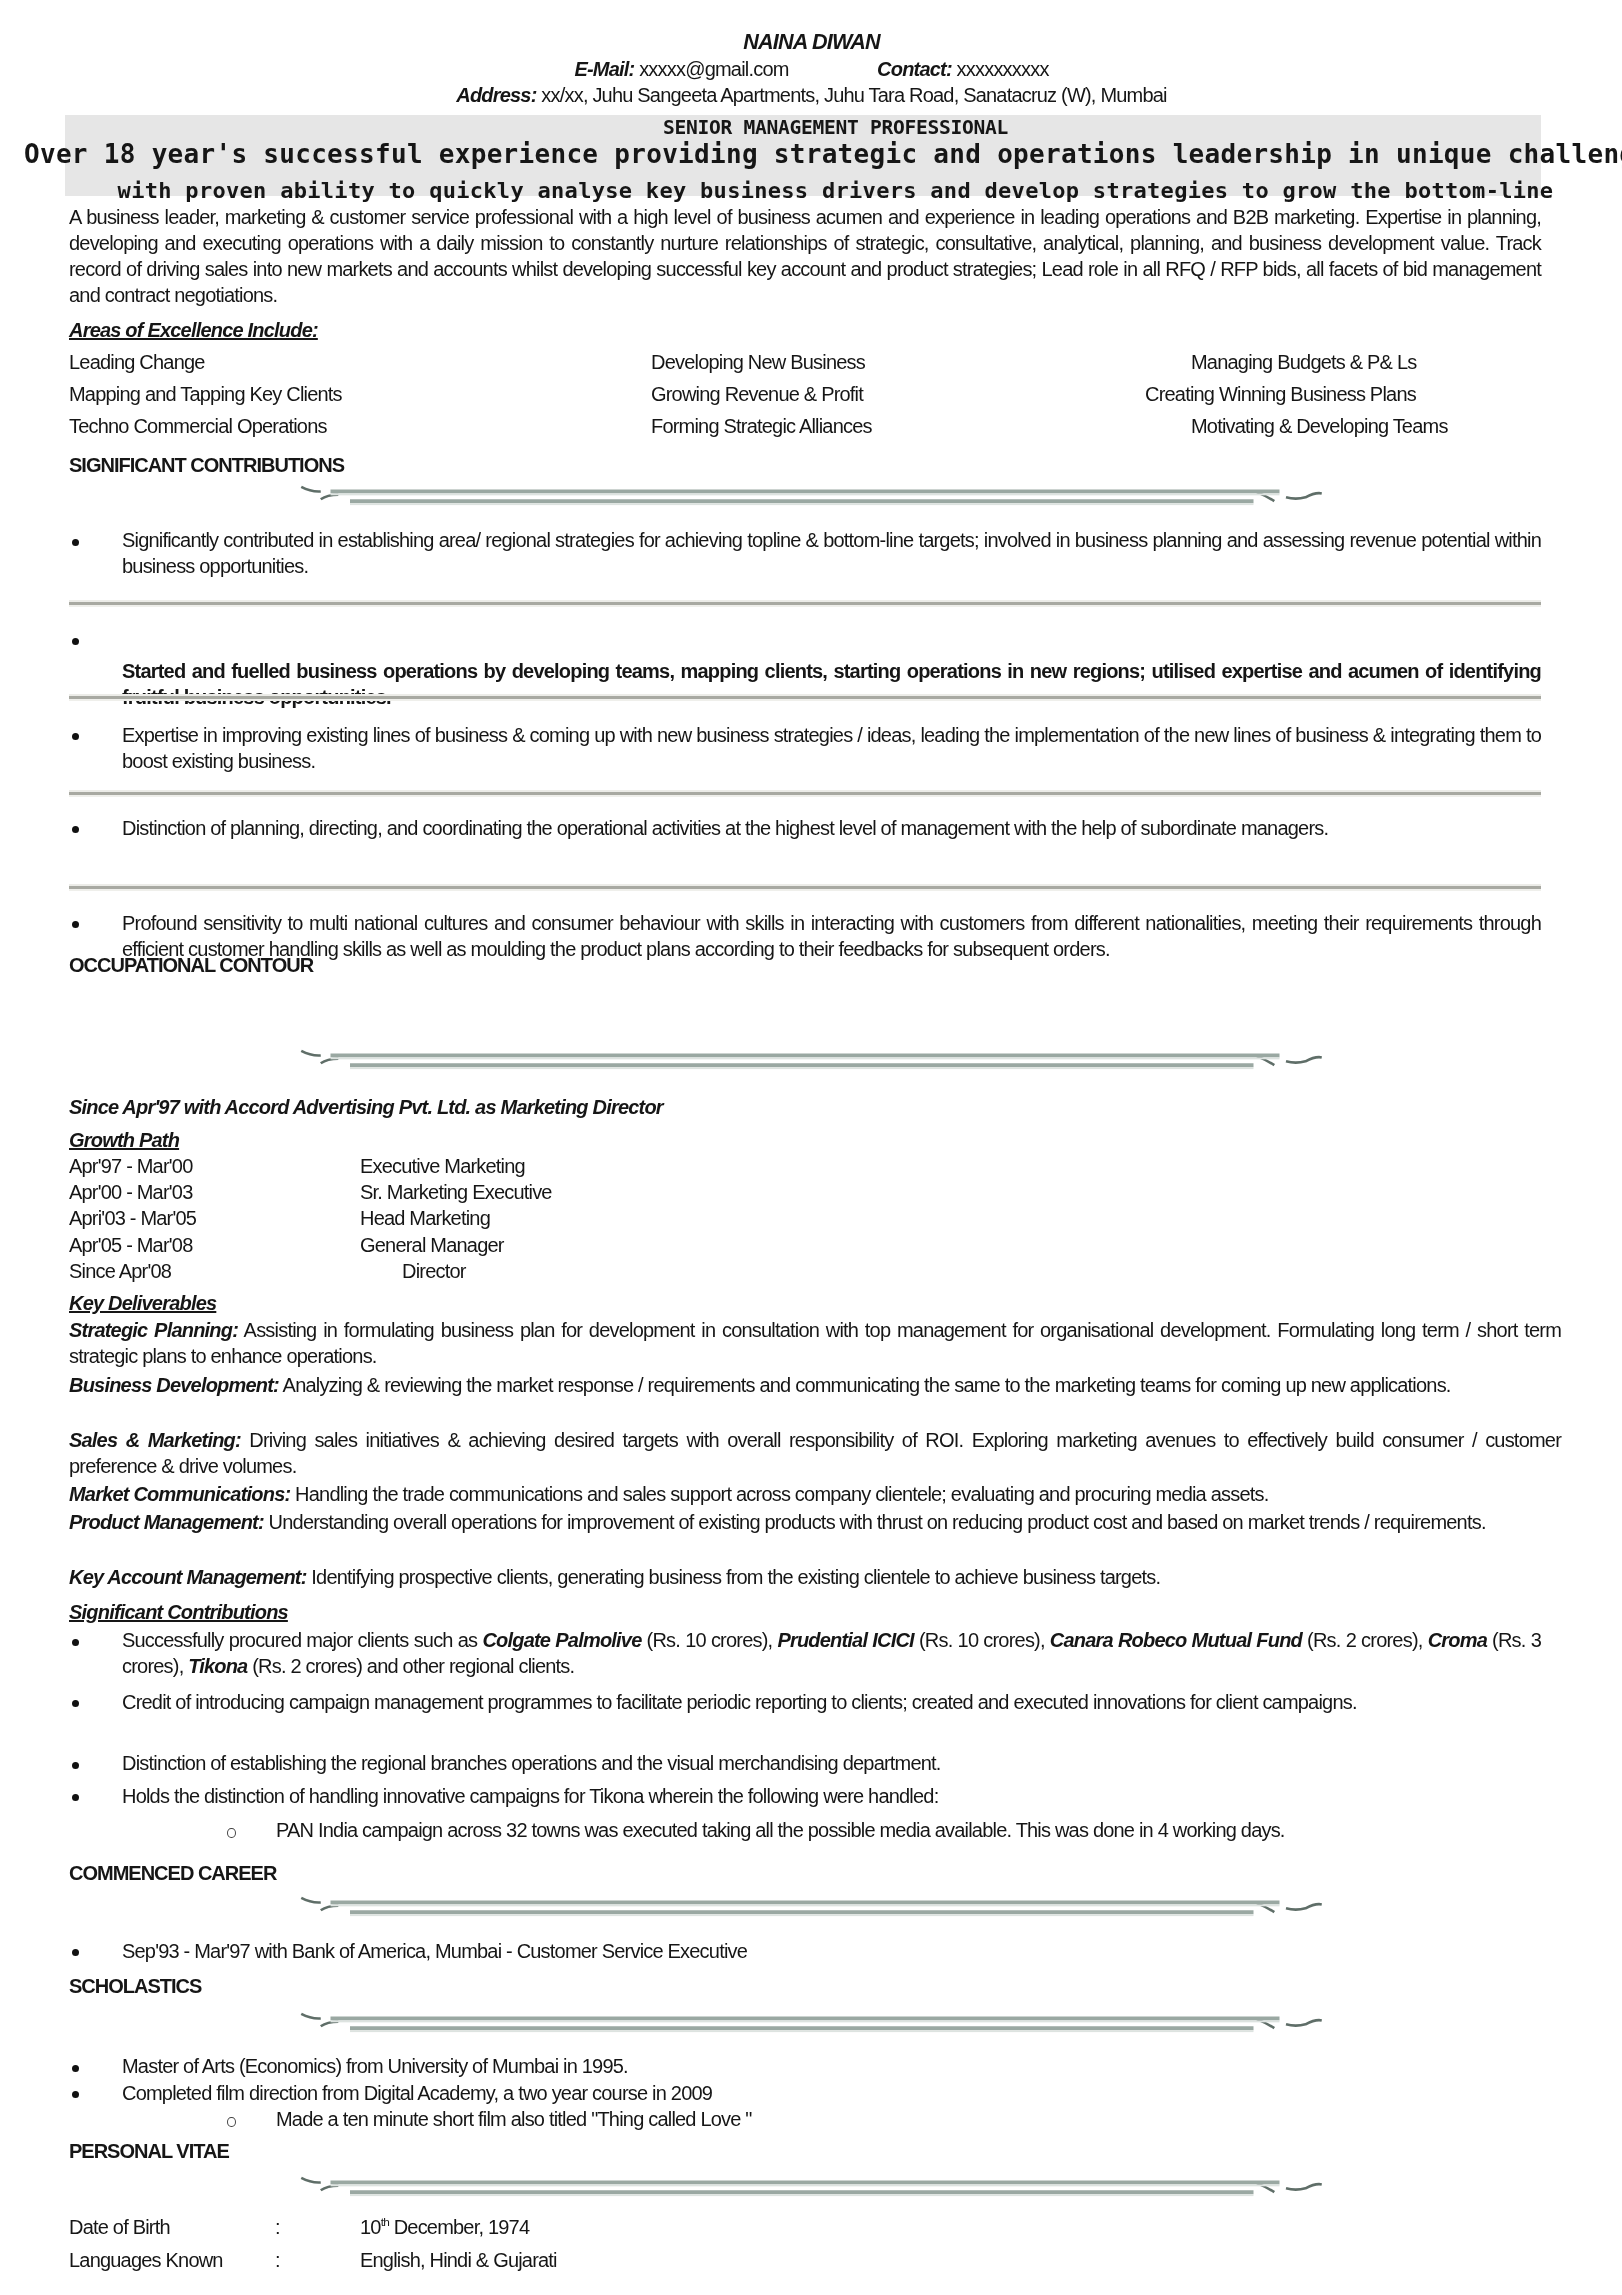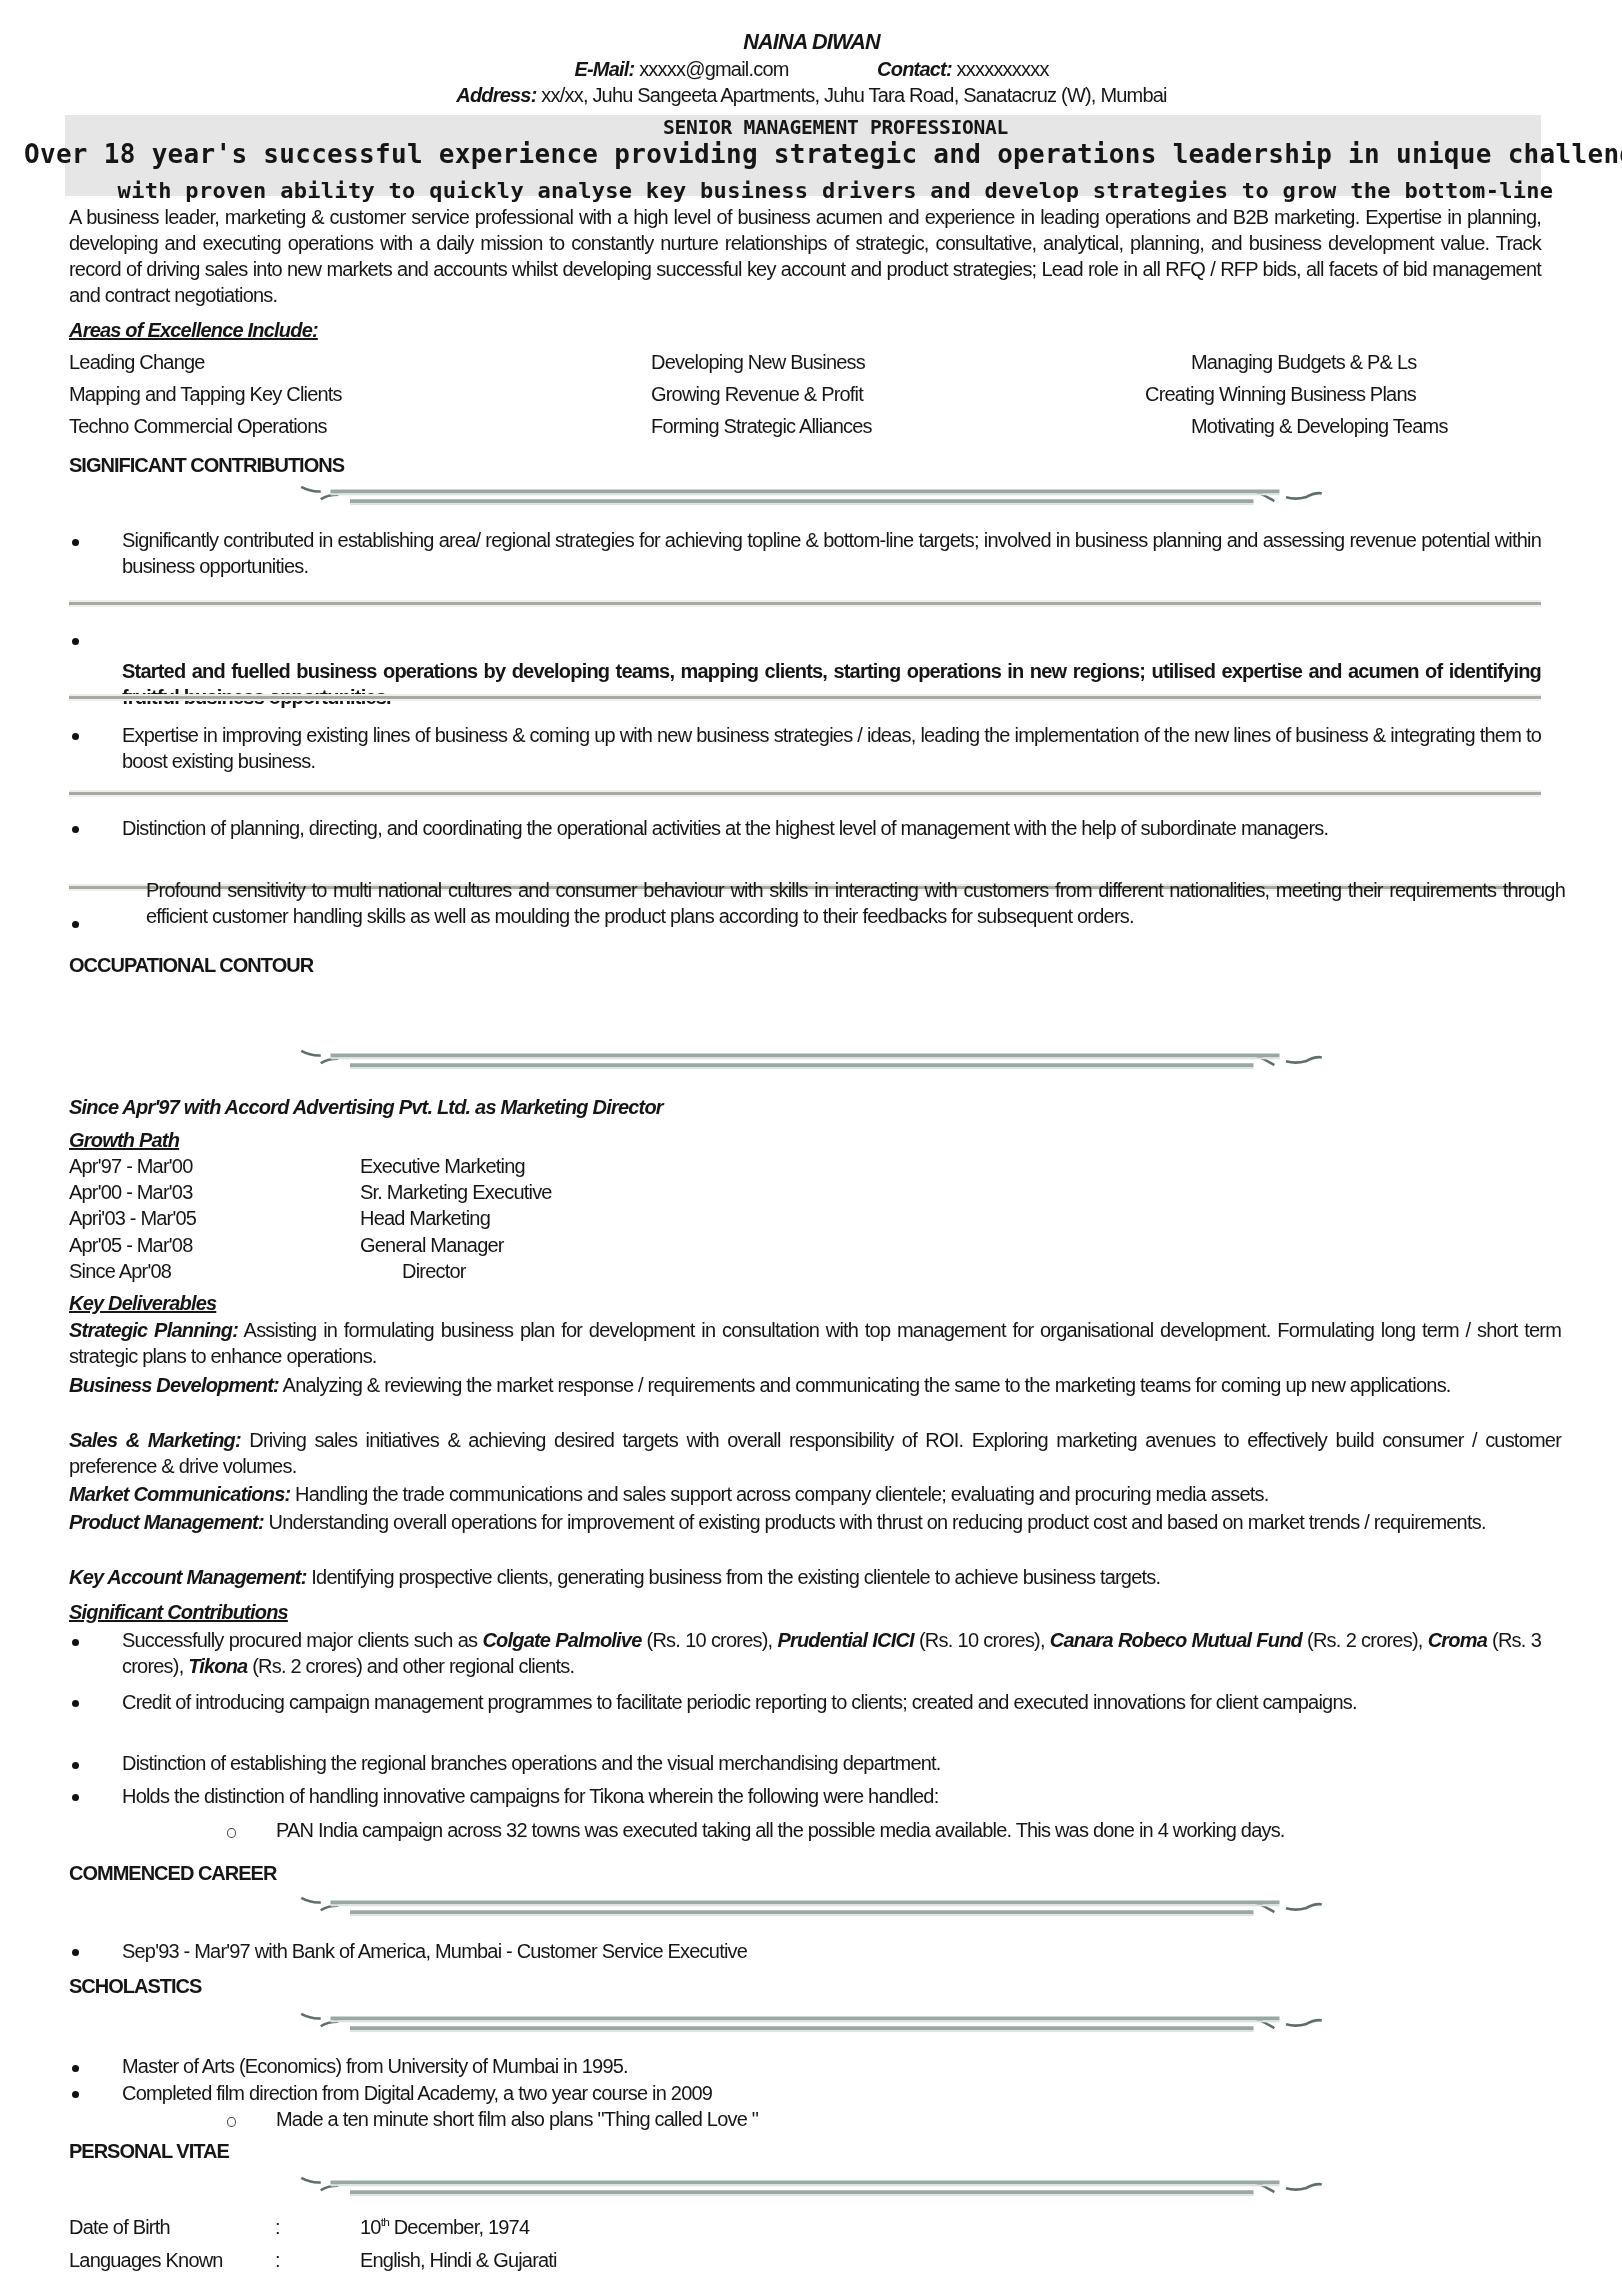--- a/index.html
+++ b/index.html
@@ -85,21 +85,21 @@
 
   <div class="abs bullet-dot" style="left:72px;top:733px;"></div>
   <div class="abs txt bul-text cond" style="top:722px;">Expertise in improving existing lines of business &amp; coming up with new business strategies / ideas, leading the implementation of the new lines of business &amp; integrating them to boost existing business.</div>
   <div class="abs sep" style="top:792px;"></div>
 
   <div class="abs bullet-dot" style="left:72px;top:826px;"></div>
   <div class="abs txt bul-text cond" style="top:815px;">Distinction of planning, directing, and coordinating the operational activities at the highest level of management with the help of subordinate managers.</div>
   <div class="abs sep" style="top:886px;"></div>
 
   <div class="abs bullet-dot" style="left:72px;top:921px;"></div>
-  <div class="abs txt bul-text cond" style="top:877px;margin-left:24px;">Profound sensitivity to multi national cultures and consumer behaviour with skills in interacting with customers from different nationalities, meeting their requirements through efficient customer handling skills as well as moulding the product plans according to their feedbacks for subsequent orders.</div>
+  <div class="abs txt bul-text cond" style="top:910px;">Profound sensitivity to multi national cultures and consumer behaviour with skills in interacting with customers from different nationalities, meeting their requirements through efficient customer handling skills as well as moulding the product plans according to their feedbacks for subsequent orders.</div>
 </div>
 
 <div class="abs txt heading" style="left:69px;top:952px;">OCCUPATIONAL CONTOUR</div>
 <svg class="abs divider" style="left:288px;top:1047px;" viewBox="0 0 1600 40">
   <g>
     <path d="M15 6 Q30 14 45 13" stroke="#5f6e68" stroke-width="4" fill="none"></path>
     <path d="M45 25 Q55 18 72 18" stroke="#5f6e68" stroke-width="4" fill="none"></path>
     <path d="M1530 22 Q1545 26 1560 22 Q1575 14 1585 16" stroke="#5f6e68" stroke-width="4" fill="none"></path>
     <path d="M1485 14 Q1500 20 1512 28" stroke="#5f6e68" stroke-width="4" fill="none"></path>
   </g>
@@ -179,21 +179,21 @@
   <rect x="60" y="10" width="1460" height="6" fill="#9aa8a2"></rect>
   <rect x="60" y="16" width="1460" height="3" fill="#dde3e0"></rect>
   <rect x="90" y="25" width="1390" height="6" fill="#9aa8a2"></rect>
   <rect x="90" y="31" width="1390" height="3" fill="#dde3e0"></rect>
 </svg>
 <div class="abs bullet-dot" style="left:72px;top:2065px;"></div>
 <div class="abs txt cond" style="left:122px;top:2053px;">Master of Arts (Economics) from University of Mumbai in 1995.</div>
 <div class="abs bullet-dot" style="left:72px;top:2091px;"></div>
 <div class="abs txt cond" style="left:122px;top:2080px;">Completed film direction from Digital Academy, a two year course in 2009</div>
 <div class="abs hollow" style="left:227px;top:2117px;"></div>
-<div class="abs txt cond" style="left:276px;top:2106px;">Made a ten minute short film also plans "Thing called Love "</div>
+<div class="abs txt cond" style="left:276px;top:2106px;">Made a ten minute short film also titled "Thing called Love "</div>
 
 <div class="abs txt heading" style="left:69px;top:2138px;">PERSONAL VITAE</div>
 <svg class="abs divider" style="left:288px;top:2174px;" viewBox="0 0 1600 40">
   <g>
     <path d="M15 6 Q30 14 45 13" stroke="#5f6e68" stroke-width="4" fill="none"></path>
     <path d="M45 25 Q55 18 72 18" stroke="#5f6e68" stroke-width="4" fill="none"></path>
     <path d="M1530 22 Q1545 26 1560 22 Q1575 14 1585 16" stroke="#5f6e68" stroke-width="4" fill="none"></path>
     <path d="M1485 14 Q1500 20 1512 28" stroke="#5f6e68" stroke-width="4" fill="none"></path>
   </g>
   <rect x="60" y="10" width="1460" height="6" fill="#9aa8a2"></rect>

